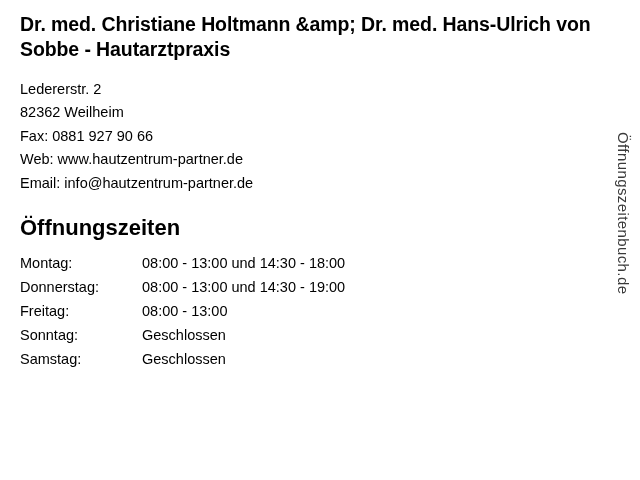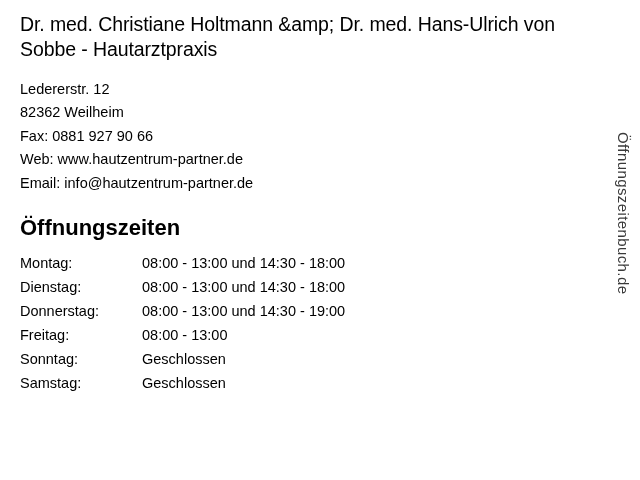--- a/index.html
+++ b/index.html
@@ -16,21 +16,21 @@
     overflow: hidden;
   }
   .page {
     position: absolute;
     left: 20px;
     top: 12px;
     width: 580px;
   }
   .title {
     font-size: 19.5px;
-    font-weight: normal;
+    font-weight: bold;
     line-height: 1.28;
     letter-spacing: -0.1px;
     margin: 0 0 16px 0;
     word-break: break-word;
   }
   .address-block {
     font-size: 14.5px;
     line-height: 1.62;
     margin-bottom: 20px;
   }
@@ -69,37 +69,33 @@
   }
 </style>
 </head>
 <body>
 
 <div class="page">
 
   <h1 class="title">Dr. med. Christiane Holtmann &amp;amp; Dr. med. Hans-Ulrich von Sobbe - Hautarztpraxis</h1>
 
   <div class="address-block">
-    <div class="address-line">Ledererstr. 12</div>
+    <div class="address-line">Ledererstr. 2</div>
     <div class="address-line">82362 Weilheim</div>
     <div class="address-line">Fax: 0881 927 90 66</div>
     <div class="address-line">Web: www.hautzentrum-partner.de</div>
     <div class="address-line">Email: info@hautzentrum-partner.de</div>
   </div>
 
   <h2 class="hours-heading">Öffnungszeiten</h2>
 
   <table class="hours">
     <tbody>
       <tr>
         <td class="day">Montag:</td>
-        <td class="time">08:00 - 13:00 und 14:30 - 18:00</td>
-      </tr>
-      <tr>
-        <td class="day">Dienstag:</td>
         <td class="time">08:00 - 13:00 und 14:30 - 18:00</td>
       </tr>
       <tr>
         <td class="day">Donnerstag:</td>
         <td class="time">08:00 - 13:00 und 14:30 - 19:00</td>
       </tr>
       <tr>
         <td class="day">Freitag:</td>
         <td class="time">08:00 - 13:00</td>
       </tr>

